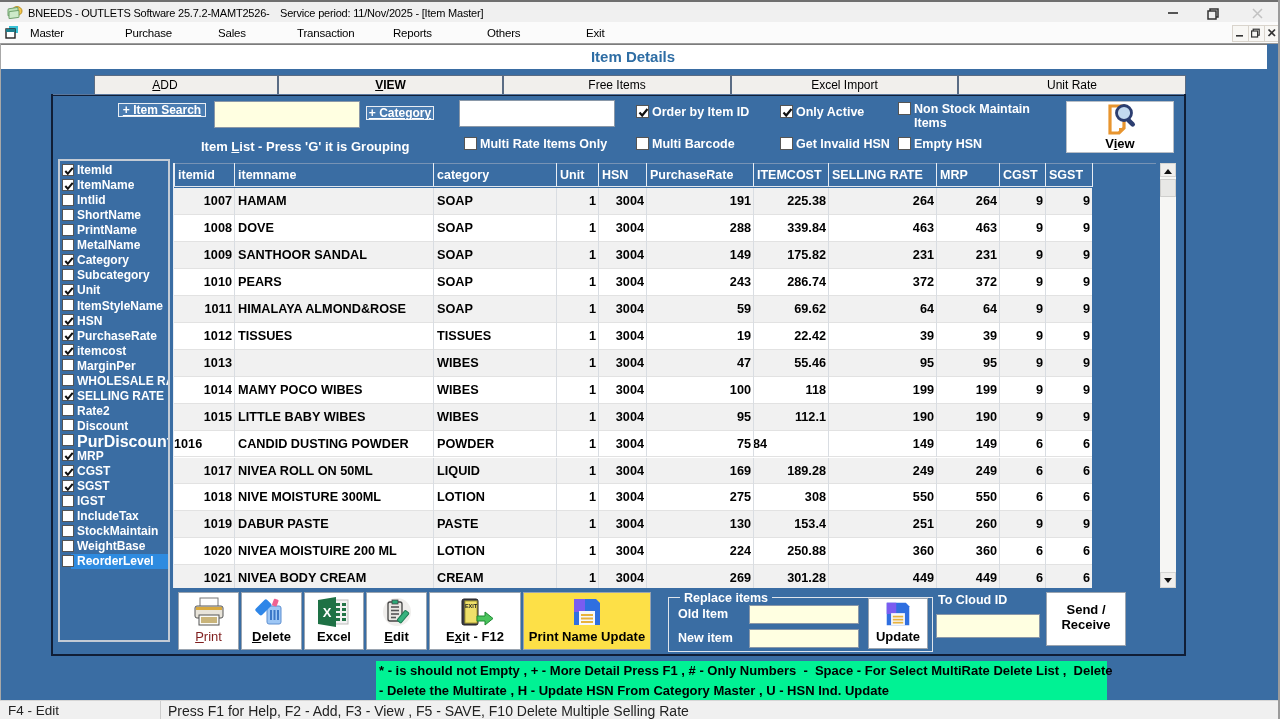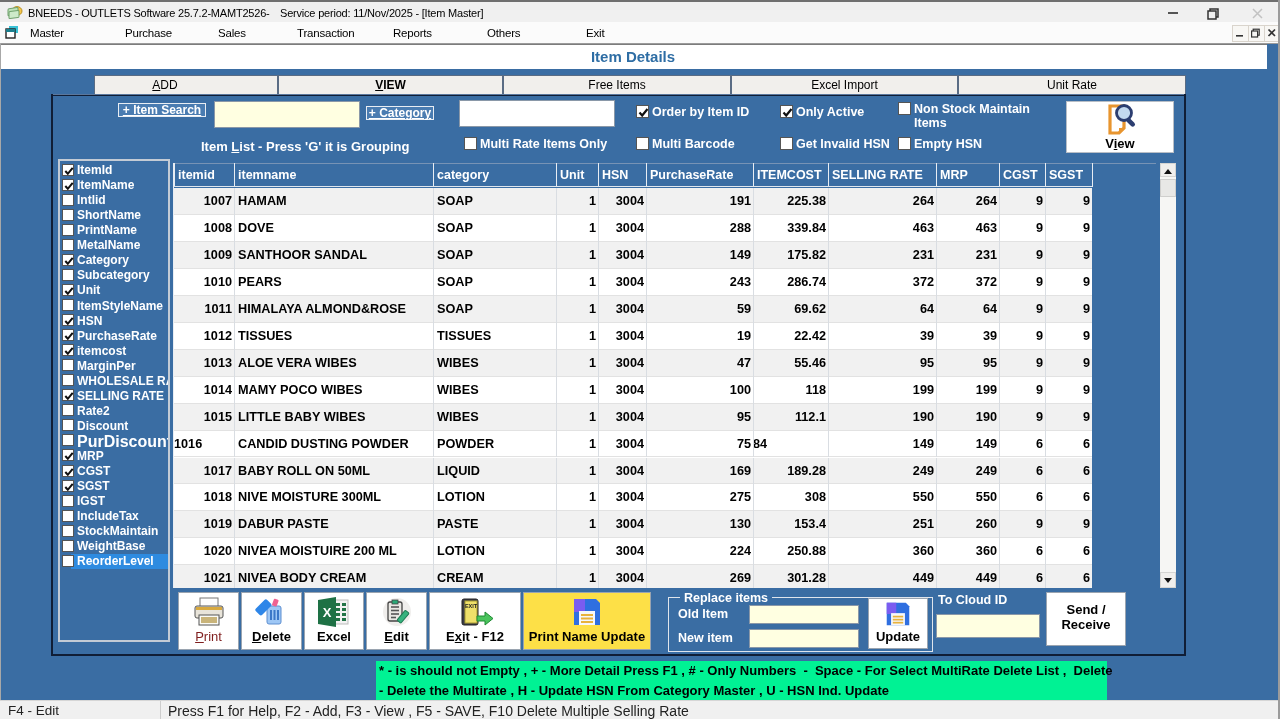--- a/index.html
+++ b/index.html
@@ -386,21 +386,20 @@
       <i class="vl" style="left:424px"></i>
       <i class="vl" style="left:472px"></i>
       <i class="vl" style="left:579px"></i>
       <i class="vl" style="left:654px"></i>
       <i class="vl" style="left:762px"></i>
       <i class="vl" style="left:825px"></i>
       <i class="vl" style="left:871px"></i>
     </div>
     <div class="gr" style="top:161.70px;background:#f1f1f1">
       <div class="gc" style="left:0px;width:60px;text-align:right;padding-right:2px">1013</div>
-      <div class="gc" style="left:60px;width:199px;text-align:left;padding-left:4px">ALOE VERA WIBES</div>
       <div class="gc" style="left:259px;width:123px;text-align:left;padding-left:4px">WIBES</div>
       <div class="gc" style="left:382px;width:42px;text-align:right;padding-right:2px">1</div>
       <div class="gc" style="left:424px;width:48px;text-align:right;padding-right:2px">3004</div>
       <div class="gc" style="left:472px;width:107px;text-align:right;padding-right:2px">47</div>
       <div class="gc" style="left:579px;width:75px;text-align:right;padding-right:2px">55.46</div>
       <div class="gc" style="left:654px;width:108px;text-align:right;padding-right:2px">95</div>
       <div class="gc" style="left:762px;width:63px;text-align:right;padding-right:2px">95</div>
       <div class="gc" style="left:825px;width:46px;text-align:right;padding-right:2px">9</div>
       <div class="gc" style="left:871px;width:47px;text-align:right;padding-right:2px">9</div>
       <i class="vl" style="left:60px"></i>
@@ -478,21 +477,21 @@
       <i class="vl" style="left:424px"></i>
       <i class="vl" style="left:472px"></i>
       <i class="vl" style="left:579px"></i>
       <i class="vl" style="left:654px"></i>
       <i class="vl" style="left:762px"></i>
       <i class="vl" style="left:825px"></i>
       <i class="vl" style="left:871px"></i>
     </div>
     <div class="gr" style="top:269.50px;background:#f1f1f1">
       <div class="gc" style="left:0px;width:60px;text-align:right;padding-right:2px">1017</div>
-      <div class="gc" style="left:60px;width:199px;text-align:left;padding-left:4px">BABY ROLL ON 50ML</div>
+      <div class="gc" style="left:60px;width:199px;text-align:left;padding-left:4px">NIVEA ROLL ON 50ML</div>
       <div class="gc" style="left:259px;width:123px;text-align:left;padding-left:4px">LIQUID</div>
       <div class="gc" style="left:382px;width:42px;text-align:right;padding-right:2px">1</div>
       <div class="gc" style="left:424px;width:48px;text-align:right;padding-right:2px">3004</div>
       <div class="gc" style="left:472px;width:107px;text-align:right;padding-right:2px">169</div>
       <div class="gc" style="left:579px;width:75px;text-align:right;padding-right:2px">189.28</div>
       <div class="gc" style="left:654px;width:108px;text-align:right;padding-right:2px">249</div>
       <div class="gc" style="left:762px;width:63px;text-align:right;padding-right:2px">249</div>
       <div class="gc" style="left:825px;width:46px;text-align:right;padding-right:2px">6</div>
       <div class="gc" style="left:871px;width:47px;text-align:right;padding-right:2px">6</div>
       <i class="vl" style="left:60px"></i>

